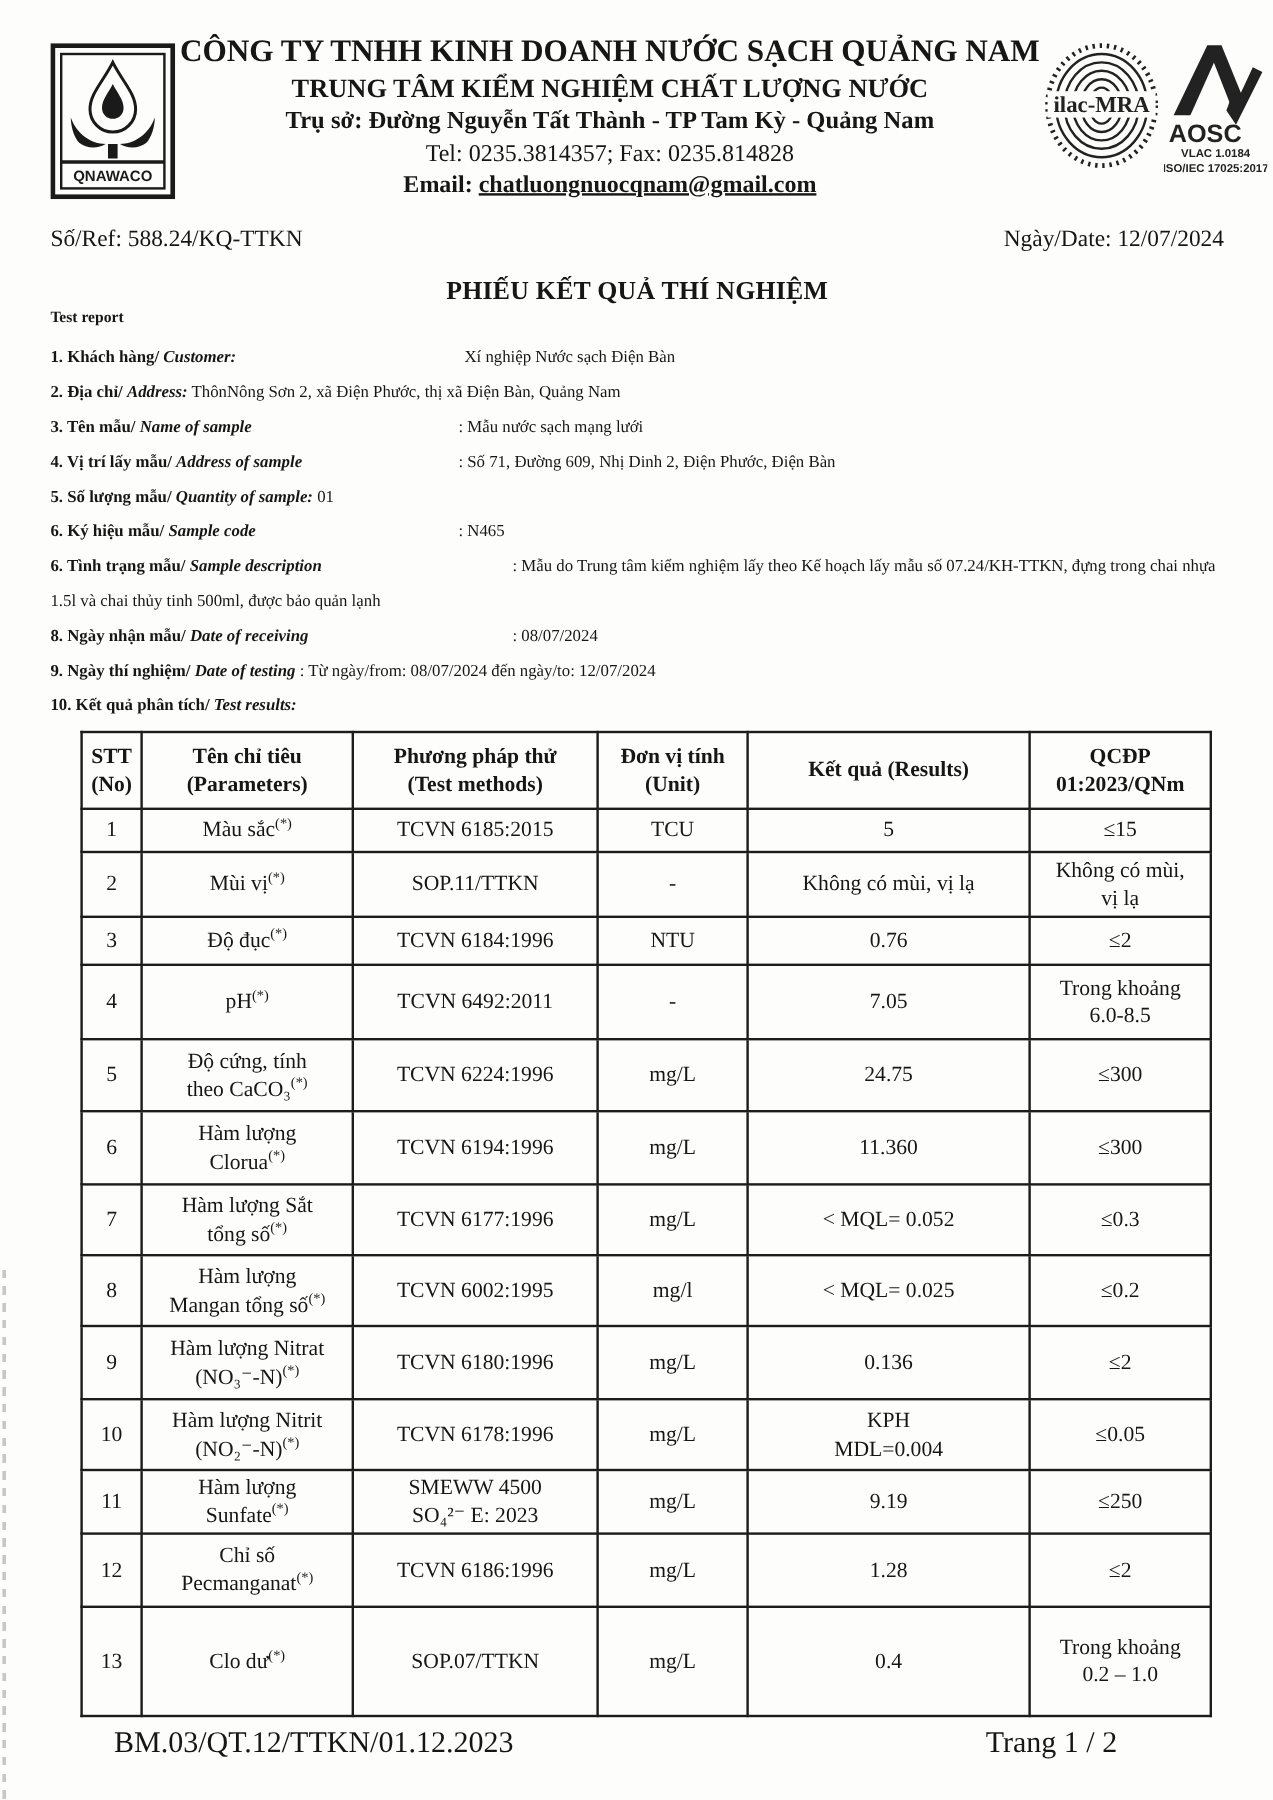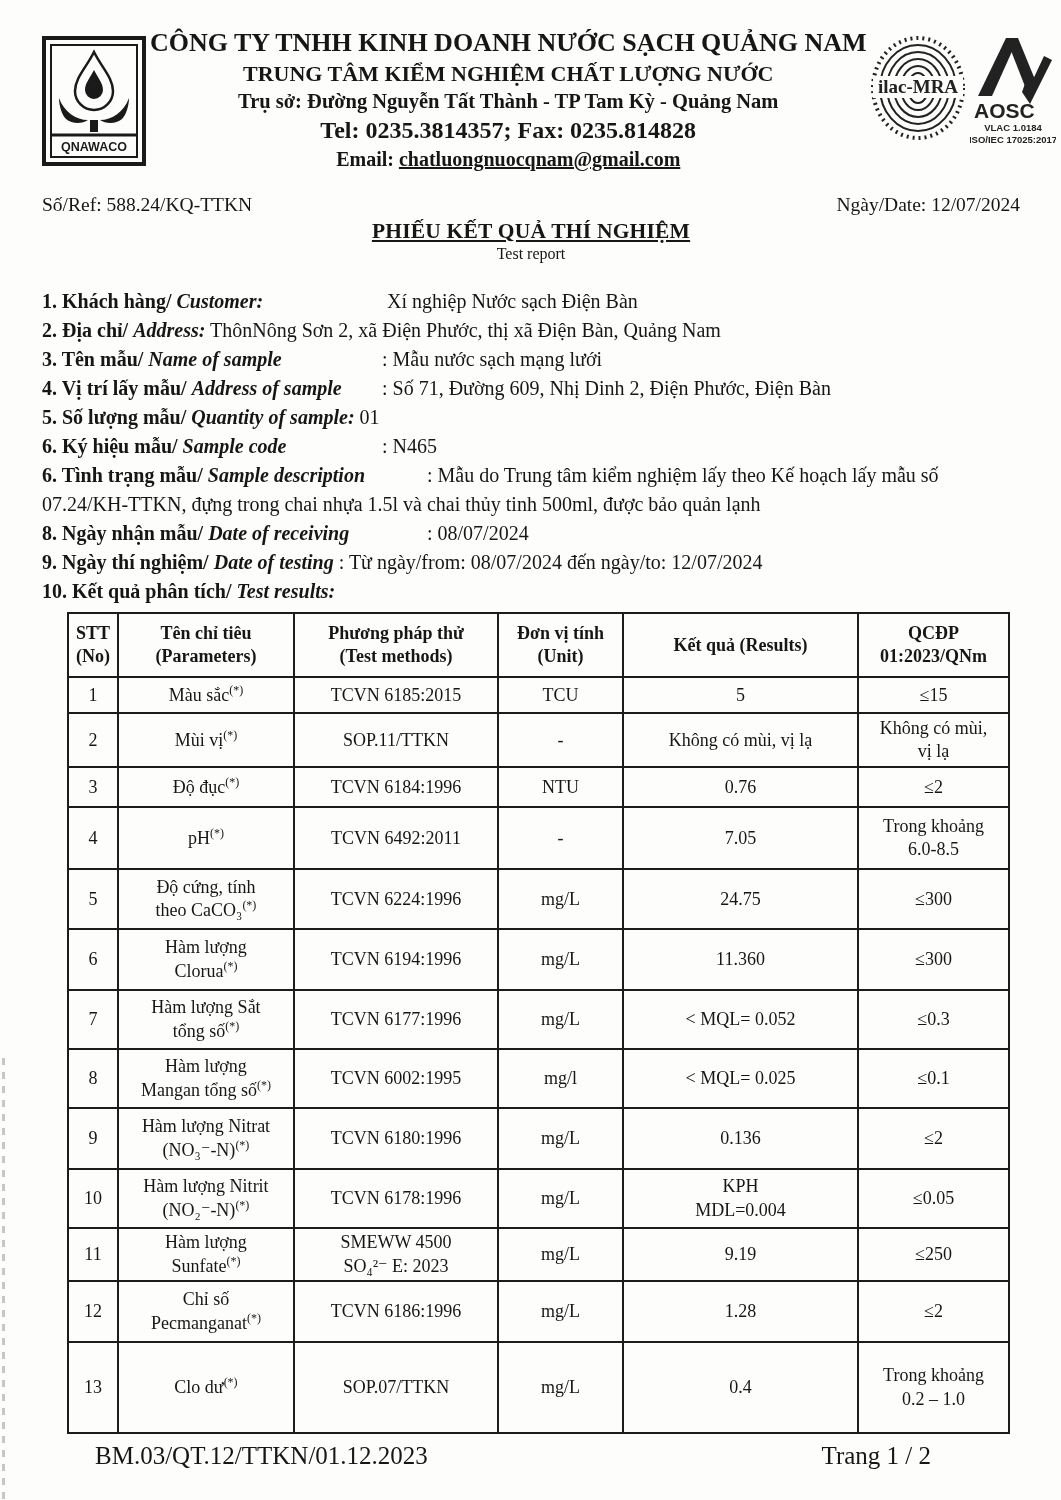--- a/index.html
+++ b/index.html
@@ -13,32 +13,32 @@
   }
   .page { padding:26px 41px 0 42px; position:relative; }
 
   
   .hdr { display:flex; align-items:flex-start; }
   .logo-q { width:104px; height:92px; flex:0 0 auto; margin-top:10px; }
   .company { flex:1; text-align:center; line-height:1.3; padding:0 4px; }
   .c1 { font-size:26px; font-weight:bold; white-space:nowrap; }
   .c2 { font-size:22px; font-weight:bold; }
   .c3 { font-size:20.5px; font-weight:bold; }
-  .c4 { font-size:24px; font-weight:bold; }
+  .c4 { font-size:20px; font-weight:normal; }
   .c5 { font-size:20px; font-weight:bold; }
   .email-val { text-decoration:underline; }
   .logos-r { display:flex; align-items:flex-start; gap:4px; flex:0 0 auto; margin-top:8px; }
 
   
   .refrow { display:flex; justify-content:space-between; margin-top:22px; font-size:19.5px; }
-  .title { text-align:center; font-weight:bold; font-size:21.5px; margin-top:3px; letter-spacing:0.2px;text-decoration:underline; }
-  .subtitle { text-align:center; font-weight:normal; font-size:16px; margin-top:1px; }
-
-  
-  .info { margin-top:24px; font-size:20px; }
+  .title { text-align:center; font-weight:bold; font-size:21.5px; margin-top:19px; letter-spacing:0.2px; }
+  .subtitle { text-align:left; font-weight:bold; font-size:13px; margin-top:1px; }
+
+  
+  .info { margin-top:12px; font-size:14px; }
   .iline { line-height:29px; }
   .lbl-vn { font-weight:bold; }
   .lbl-en { font-weight:bold; font-style:italic; }
   .lblwrap { display:inline; }
   .w345 .lblwrap { display:inline-block; min-width:345px; }
   .w340 .lblwrap { display:inline-block; min-width:340px; }
   .w385 .lblwrap { display:inline-block; min-width:385px; }
 
   
   table.rtable {
@@ -254,21 +254,21 @@
         <td>&lt; MQL= 0.052</td>
         <td>≤0.3</td>
       </tr>
       <tr class="h63">
         <td>8</td>
         <td><span class="pname">Hàm lượng
 Mangan tổng số</span><sup class="mk">(*)</sup></td>
         <td>TCVN 6002:1995</td>
         <td>mg/l</td>
         <td>&lt; MQL= 0.025</td>
-        <td>≤0.1</td>
+        <td>≤0.2</td>
       </tr>
       <tr class="h65">
         <td>9</td>
         <td><span class="pname">Hàm lượng Nitrat
 (NO₃⁻-N)</span><sup class="mk">(*)</sup></td>
         <td>TCVN 6180:1996</td>
         <td>mg/L</td>
         <td>0.136</td>
         <td>≤2</td>
       </tr>

